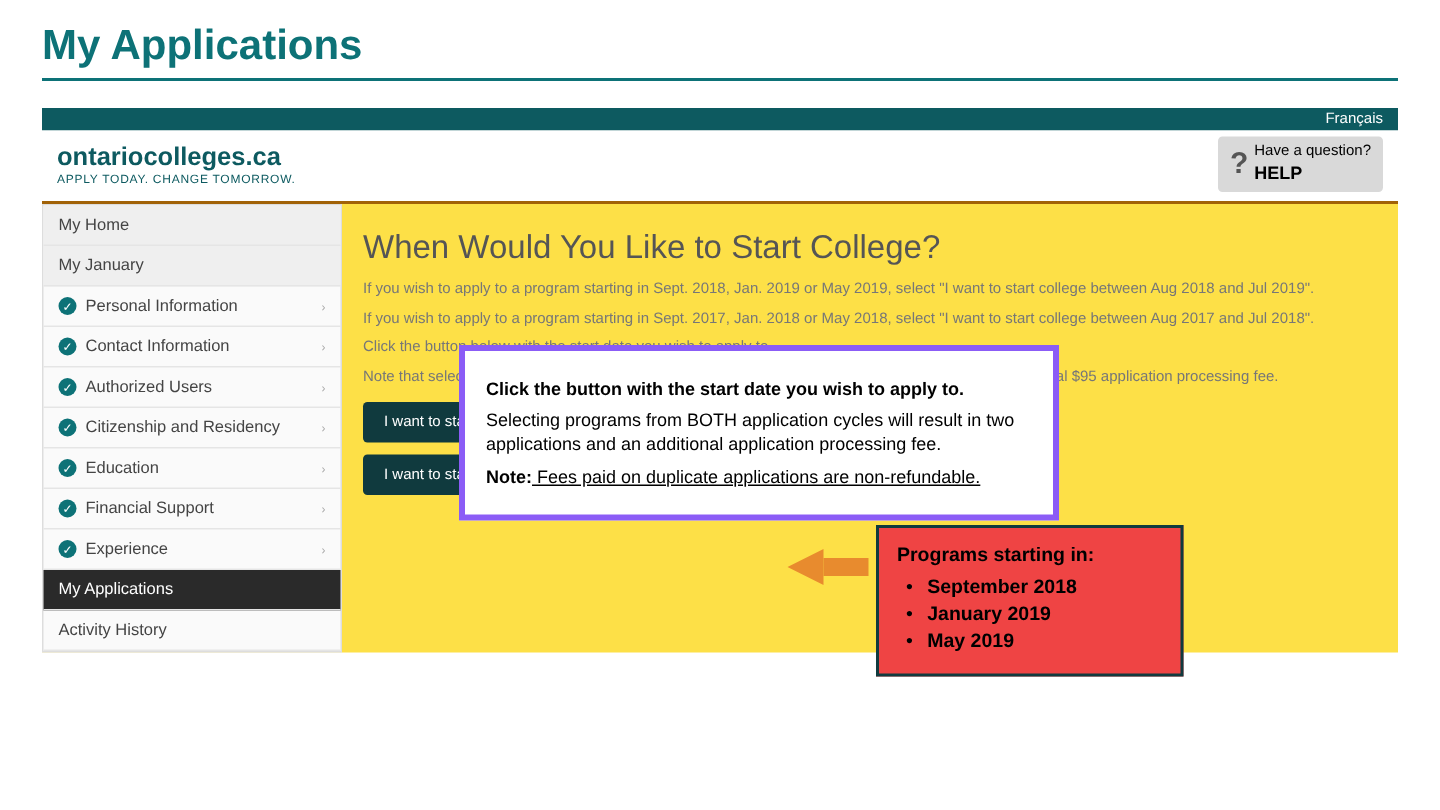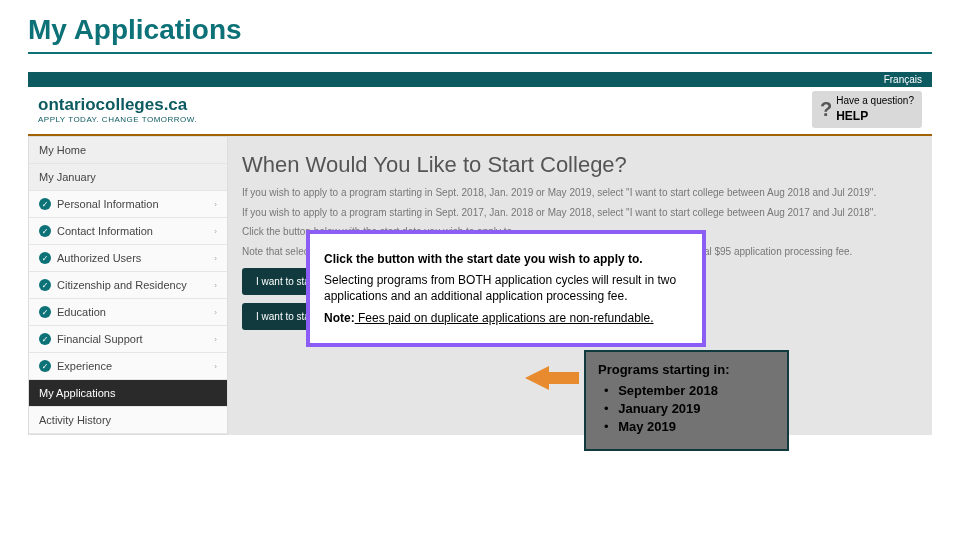--- a/index.html
+++ b/index.html
@@ -14,21 +14,21 @@
   .brand-left { color: #0d5a60; }
   .brand-name { font-size: 17px; font-weight: bold; }
   .brand-tag { font-size: 8px; letter-spacing: 0.5px; }
   .help-box { background: #d9d9d9; border-radius: 3px; padding: 4px 8px; display: flex; align-items: center; gap: 4px; }
   .help-q { font-size: 20px; font-weight: bold; color: #555; }
   .help-text span:first-child { font-size: 10px; display: block; text-align: right; }
   .help-text span:last-child { font-size: 12px; font-weight: bold; }
 
   .accountbar { background: #ececec; font-size: 9px; color: #666; padding: 5px 10px; display: flex; justify-content: space-between; filter: blur(0.3px); }
 
-  .body-area { display: flex; background: #e5e5e5; }
+  .body-area { display: flex; background: #fde047; }
   .sidebar { width: 200px; border: 1px solid #ddd; background: #fafafa; }
   .side-item { font-size: 11px; padding: 7px 10px; border-bottom: 1px solid #e5e5e5; display: flex; align-items: center; gap: 6px; color: #444; filter: blur(0.3px); }
   .side-item.header { background: #efefef; font-weight: normal; }
   .side-item.active { background: #2a2a2a; color: #fff; filter: none; }
   .check { width: 12px; height: 12px; background: #0d7277; border-radius: 50%; display: inline-flex; align-items: center; justify-content: center; color: #fff; font-size: 8px; flex-shrink: 0; }
   .caret { margin-left: auto; font-size: 8px; color: #aaa; }
 
   .main { flex: 1; padding: 16px 14px; position: relative; color: #444; }
   .main h2 { font-size: 22px; color: #555; font-weight: normal; margin-bottom: 8px; filter: blur(0.4px); }
   .main p { font-size: 10px; color: #777; line-height: 1.35; margin-bottom: 6px; filter: blur(0.4px); }
@@ -38,21 +38,21 @@
   .callout1 { position: absolute; left: 306px; top: 230px; width: 400px; background: #fff; border: 4px solid #8b5cf6; padding: 12px 14px; font-size: 12px; z-index: 5; }
   .callout1 p { margin: 5px 0; line-height: 1.35; color: #000; filter: none; }
   .callout1 p:first-child { font-weight: bold; }
   .callout1 p:last-child { font-weight: normal; }
   .callout1 strong { font-weight: bold; }
   .callout1 u { text-decoration: underline; }
 
   .arrow { position: absolute; left: 525px; top: 366px; width: 0; height: 0; border-top: 12px solid transparent; border-bottom: 12px solid transparent; border-right: 24px solid #e88b2e; z-index: 4; }
   .arrow::after { content: ""; position: absolute; left: 24px; top: -6px; width: 30px; height: 12px; background: #e88b2e; }
 
-  .callout2 { position: absolute; left: 584px; top: 350px; width: 205px; background: #737373; border: 2px solid #103a3e; padding: 10px 12px 12px 12px; font-size: 13px; z-index: 5; }
+  .callout2 { position: absolute; left: 584px; top: 350px; width: 205px; background: #ef4444; border: 2px solid #103a3e; padding: 10px 12px 12px 12px; font-size: 13px; z-index: 5; }
   .callout2 .hdr { font-weight: bold; margin-bottom: 6px; }
   .callout2 ul { list-style: none; padding-left: 6px; }
   .callout2 li { margin: 3px 0; font-weight: bold; }
   .callout2 li::before { content: "• "; font-weight: normal; margin-right: 6px; }
 </style>
 </head>
 <body>
 
 <div class="slide-title">My Applications</div>
 <hr class="slide-rule">

